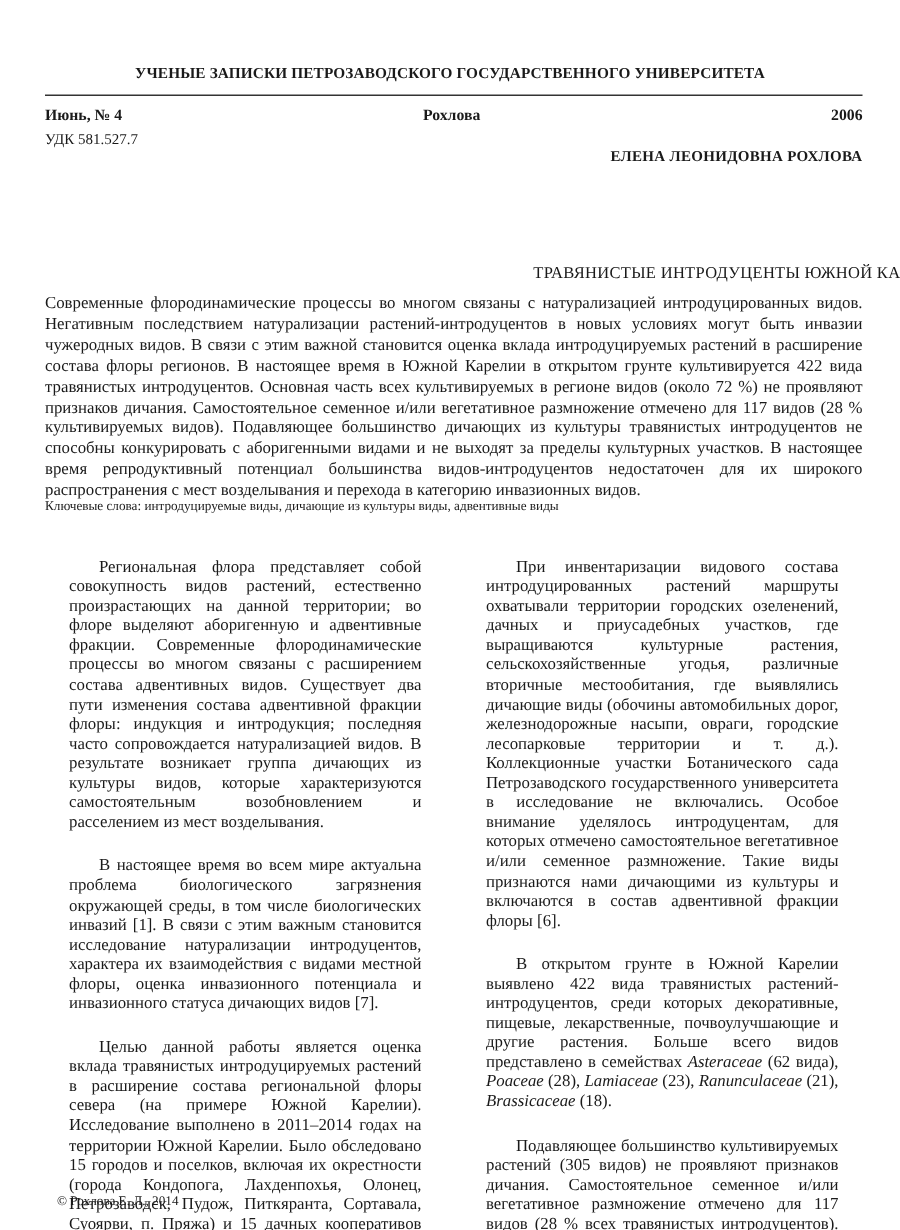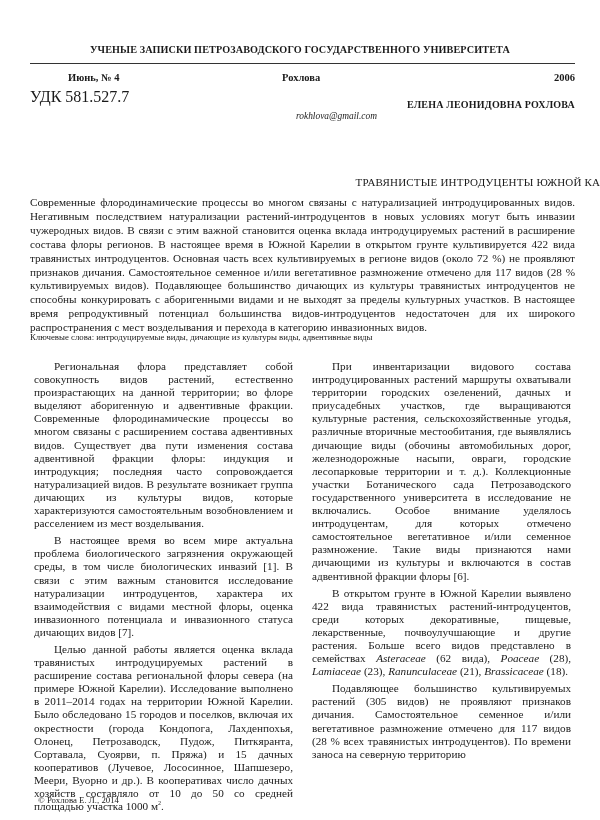--- a/index.html
+++ b/index.html
@@ -7,59 +7,58 @@
       width: 600px; height: 820px; position: relative; overflow: hidden;
       font-family: "Liberation Serif", serif; color: #1a1a1a;
     }
     .abs { position: absolute; }
     .journal-title {
       left: 0; width: 600px; top: 44px; text-align: center;
       font-weight: bold; font-size: 10.2px; letter-spacing: 0.1px;
     }
     .rule { left: 30px; width: 545px; top: 63px; height: 0; border-top: 1px solid #333; }
     .meta-row { left: 30px; width: 545px; top: 72px; font-weight: bold; font-size: 10.5px; }
-    .meta-row .left { position: absolute; left: 0; margin-left: 38px; }
+    .meta-row .left { position: absolute; left: 0; }
     .meta-row .center { position: absolute; left: 252px; }
     .meta-row .right { position: absolute; right: 0; }
-    .udk { left: 30px; top: 88px; font-size: 16px; }
+    .udk { left: 30px; top: 88px; font-size: 10px; }
     .author-block { left: 296px; width: 279px; top: 99px; font-size: 9.4px; line-height: 11.2px; text-align: justify; }
     .author-name { text-align: right; font-weight: bold; font-size: 10px; letter-spacing: 0.2px; margin-bottom: 1px; }
     .author-email { font-style: italic; }
     .article-title {
       left: 0; width: 600px; top: 176px; text-align: right;
       font-weight: normal; font-size: 11px; letter-spacing: 0.2px; padding-left: 43px;
     }
     .abstract {
       left: 30px; width: 545px; top: 196px; font-size: 11.2px; line-height: 13.9px;
       text-align: justify; text-align-last: left;
     }
     .keywords { left: 30px; width: 545px; top: 332px; font-size: 8.8px; }
     .col { top: 356px; width: 267px; font-size: 11.2px; line-height: 13.1px; text-align: justify; }
     .col-left { left: 30px; }
     .col-right { left: 308px; }
-    .col p { margin: 4px; text-indent: 20px; hyphens: manual; }
+    .col p { margin: 16px; text-indent: 20px; hyphens: manual; }
     .copyright { left: 38px; top: 795px; font-size: 8.8px; }
     i { }
     sup { font-size: 6px; line-height: 0; }
   </style>
 </head>
 <body>
 
 <div class="abs journal-title">УЧЕНЫЕ ЗАПИСКИ ПЕТРОЗАВОДСКОГО ГОСУДАРСТВЕННОГО УНИВЕРСИТЕТА</div>
 <div class="abs rule"></div>
 <div class="abs meta-row">
   <span class="left">Июнь, № 4</span>
   <span class="center">Рохлова</span>
   <span class="right">2006</span>
 </div>
 <div class="abs udk">УДК 581.527.7</div>
 
 <div class="abs author-block">
   <div class="author-name">ЕЛЕНА ЛЕОНИДОВНА РОХЛОВА</div>
-  <div class="author-email">rokhlova@gmail.com</div>
 </div>
 
 <div class="abs article-title">ТРАВЯНИСТЫЕ ИНТРОДУЦЕНТЫ ЮЖНОЙ КАРЕЛИИ*</div>
 <div class="abs abstract">Современные флородинамические процессы во многом связаны с натурализацией интродуцированных видов. Негативным последствием натурализации растений-интродуцентов в новых условиях могут быть инвазии чужеродных видов. В связи с этим важной становится оценка вклада интродуцируемых растений в расширение состава флоры регионов. В настоящее время в Южной Карелии в открытом грунте культивируется 422 вида травянистых интродуцентов. Основная часть всех культивируемых в регионе видов (около 72 %) не проявляют признаков дичания. Самостоятельное семенное и/или вегетативное размножение отмечено для 117 видов (28 % культивируемых видов). Подавляющее большинство дичающих из культуры травянистых интродуцентов не способны конкурировать с аборигенными видами и не выходят за пределы культурных участков. В настоящее время репродуктивный потенциал большинства видов-интродуцентов недостаточен для их широкого распространения с мест возделывания и перехода в категорию инвазионных видов.</div>
 <div class="abs keywords">Ключевые слова: интродуцируемые виды, дичающие из культуры виды, адвентивные виды</div>
 
 <div class="abs col col-left">
   <p>Региональная флора представляет собой совокупность видов растений, естественно произрастающих на данной территории; во флоре выделяют аборигенную и адвентивные фракции. Современные флородинамические процессы во многом связаны с расширением состава адвентивных видов. Существует два пути изменения состава адвентивной фракции флоры: индукция и интродукция; последняя часто сопровождается натурализацией видов. В результате возникает группа дичающих из культуры видов, которые характеризуются самостоятельным возобновлением и расселением из мест возделывания.</p>
   <p>В настоящее время во всем мире актуальна проблема биологического загрязнения окружающей среды, в том числе биологических инвазий [1]. В связи с этим важным становится исследование натурализации интродуцентов, характера их взаимодействия с видами местной флоры, оценка инвазионного потенциала и инвазионного статуса дичающих видов [7].</p>
   <p id="left-p3">Целью данной работы является оценка вклада травянистых интродуцируемых растений в расширение состава региональной флоры севера (на примере Южной Карелии). Исследование выполнено в 2011–2014 годах на территории Южной Карелии. Было обследовано 15 городов и поселков, включая их окрестности (города Кондопога, Лахденпохья, Олонец, Петрозаводск, Пудож, Питкяранта, Сортавала, Суоярви, п. Пряжа) и 15 дачных кооперативов (Лучевое, Лососинное, Шапшезеро, Меери, Вуорно и др.). В кооперативах число дачных хозяйств составляло от 10 до 50 со средней площадью участка 1000 м<sup>2</sup>.</p>

